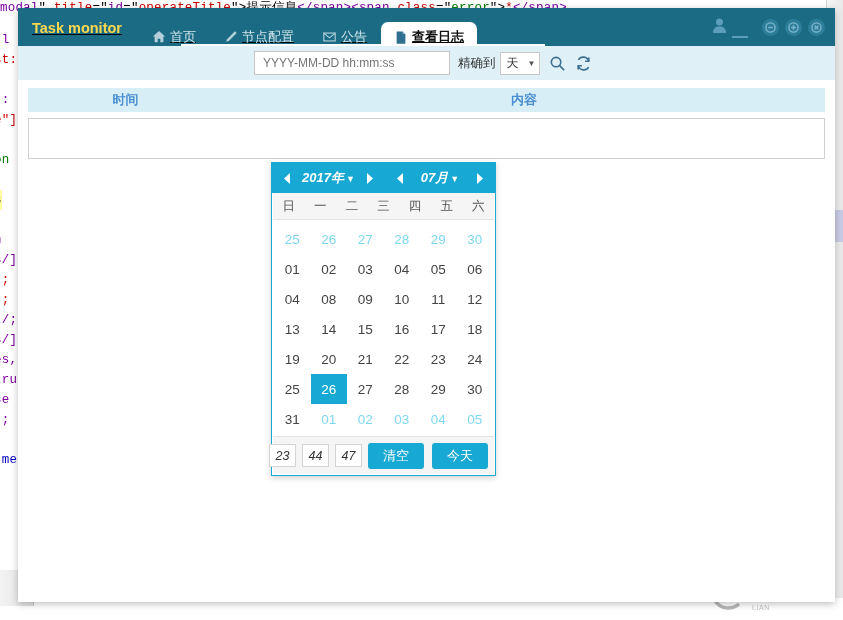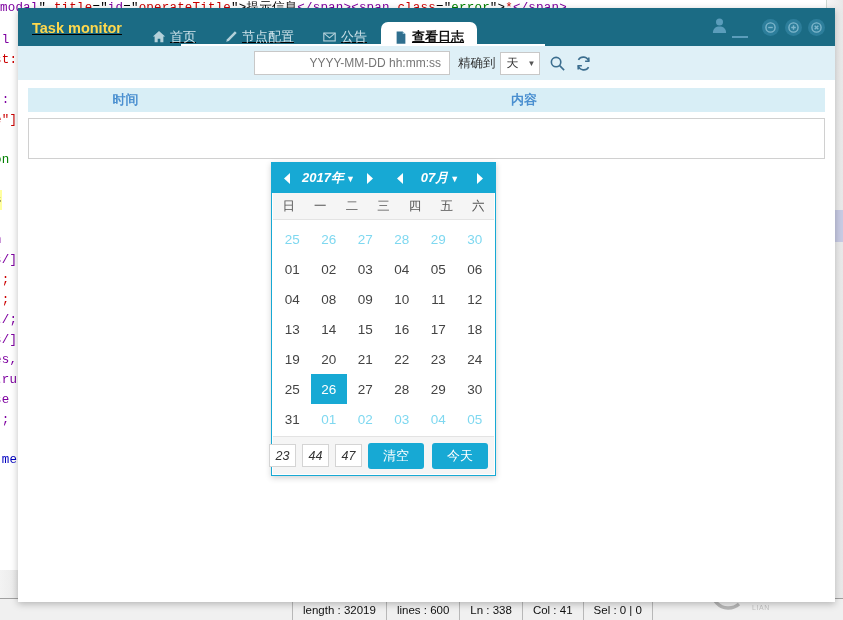--- a/index.html
+++ b/index.html
@@ -182,21 +182,21 @@
     position: relative;
   }
   #date-input {
     width: 196px; height: 24px;
     border: 1px solid #c8c8c8;
     background: #ffffff;
     font-size: 12px;
     color: #555555;
     padding: 0 8px;
     margin-left: 226px;
-    text-align: right;
+    text-align: left;
     outline: none;
     font-family: "Liberation Sans", sans-serif;
   }
   #precision-label {
     font-size: 12.5px; color: #333333;
     margin-left: 8px; white-space: nowrap;
   }
   #precision-select {
     width: 40px; height: 23px;
     border: 1px solid #c8c8c8;
@@ -364,29 +364,20 @@
 <div id="bg-editor">
   <div id="bg-code-top"><span class="cv">modal</span><span class="ck">" </span><span class="cs">title</span><span class="ck">="</span><span class="cv">id</span><span class="ck">="</span><span class="cs">operateTitle</span><span class="ck">"&gt;</span><span class="ck">提示信息</span><span class="cv">&lt;/span&gt;&lt;span </span><span class="cs">class</span><span class="ck">="</span><span class="cg">error</span><span class="ck">"&gt;</span><span class="cs">*</span><span class="cv">&lt;/span&gt;</span></div>
   <div id="bg-code-left" style="position: absolute;"><div style="position:absolute;top:0px;left:0;" class="cv">-l</div><div style="position:absolute;top:20px;left:0;" class="cs">st:</div><div style="position:absolute;top:60px;left:0;" class="cv">-:</div><div style="position:absolute;top:80px;left:0;" class="cs">e"]</div><div style="position:absolute;top:120px;left:0;" class="cg">on</div><div style="position:absolute;top:160px;left:0;" class="ck hl">s</div><div style="position:absolute;top:200px;left:0;" class="cv">n</div><div style="position:absolute;top:220px;left:0;" class="cv">s/]</div><div style="position:absolute;top:240px;left:0;" class="cs">";</div><div style="position:absolute;top:260px;left:0;" class="cs">";</div><div style="position:absolute;top:280px;left:0;" class="cv">t/;</div><div style="position:absolute;top:300px;left:0;" class="cv">s/]</div><div style="position:absolute;top:320px;left:0;" class="cv">es,</div><div style="position:absolute;top:340px;left:0;" class="cv">tru</div><div style="position:absolute;top:360px;left:0;" class="cv">se</div><div style="position:absolute;top:380px;left:0;" class="cv">j;</div><div style="position:absolute;top:420px;left:0;" class="cb">.me</div><div style="position:absolute;top:500px;left:0;" class="ck">]</div></div>
 
   <div id="bg-scroll">
     <div id="bg-scroll-thumb"></div>
   </div>
 
   <div id="editor-left-scroll"></div>
 
-  <div id="editor-status">
-    <div class="spacer"></div>
-    <div class="seg first">length : 32019</div>
-    <div class="seg">lines : 600</div>
-    <div class="seg">Ln : 338</div>
-    <div class="seg">Col : 41</div>
-    <div class="seg">Sel : 0 | 0</div>
-    <div class="gap"></div>
-  </div>
 </div>
 
 <div id="watermark">
   <div class="wm-logo">
     <svg width="42" height="42" viewBox="0 0 42 42">
       <path d="M33 9 A16 16 0 1 0 33 33" fill="none" stroke="#b4b4b4" stroke-width="3.4"></path>
       <path d="M14 13 L30 29 M30 13 L14 29" stroke="#b4b4b4" stroke-width="3.4" fill="none"></path>
     </svg>
   </div>
   <div class="wm-text">

